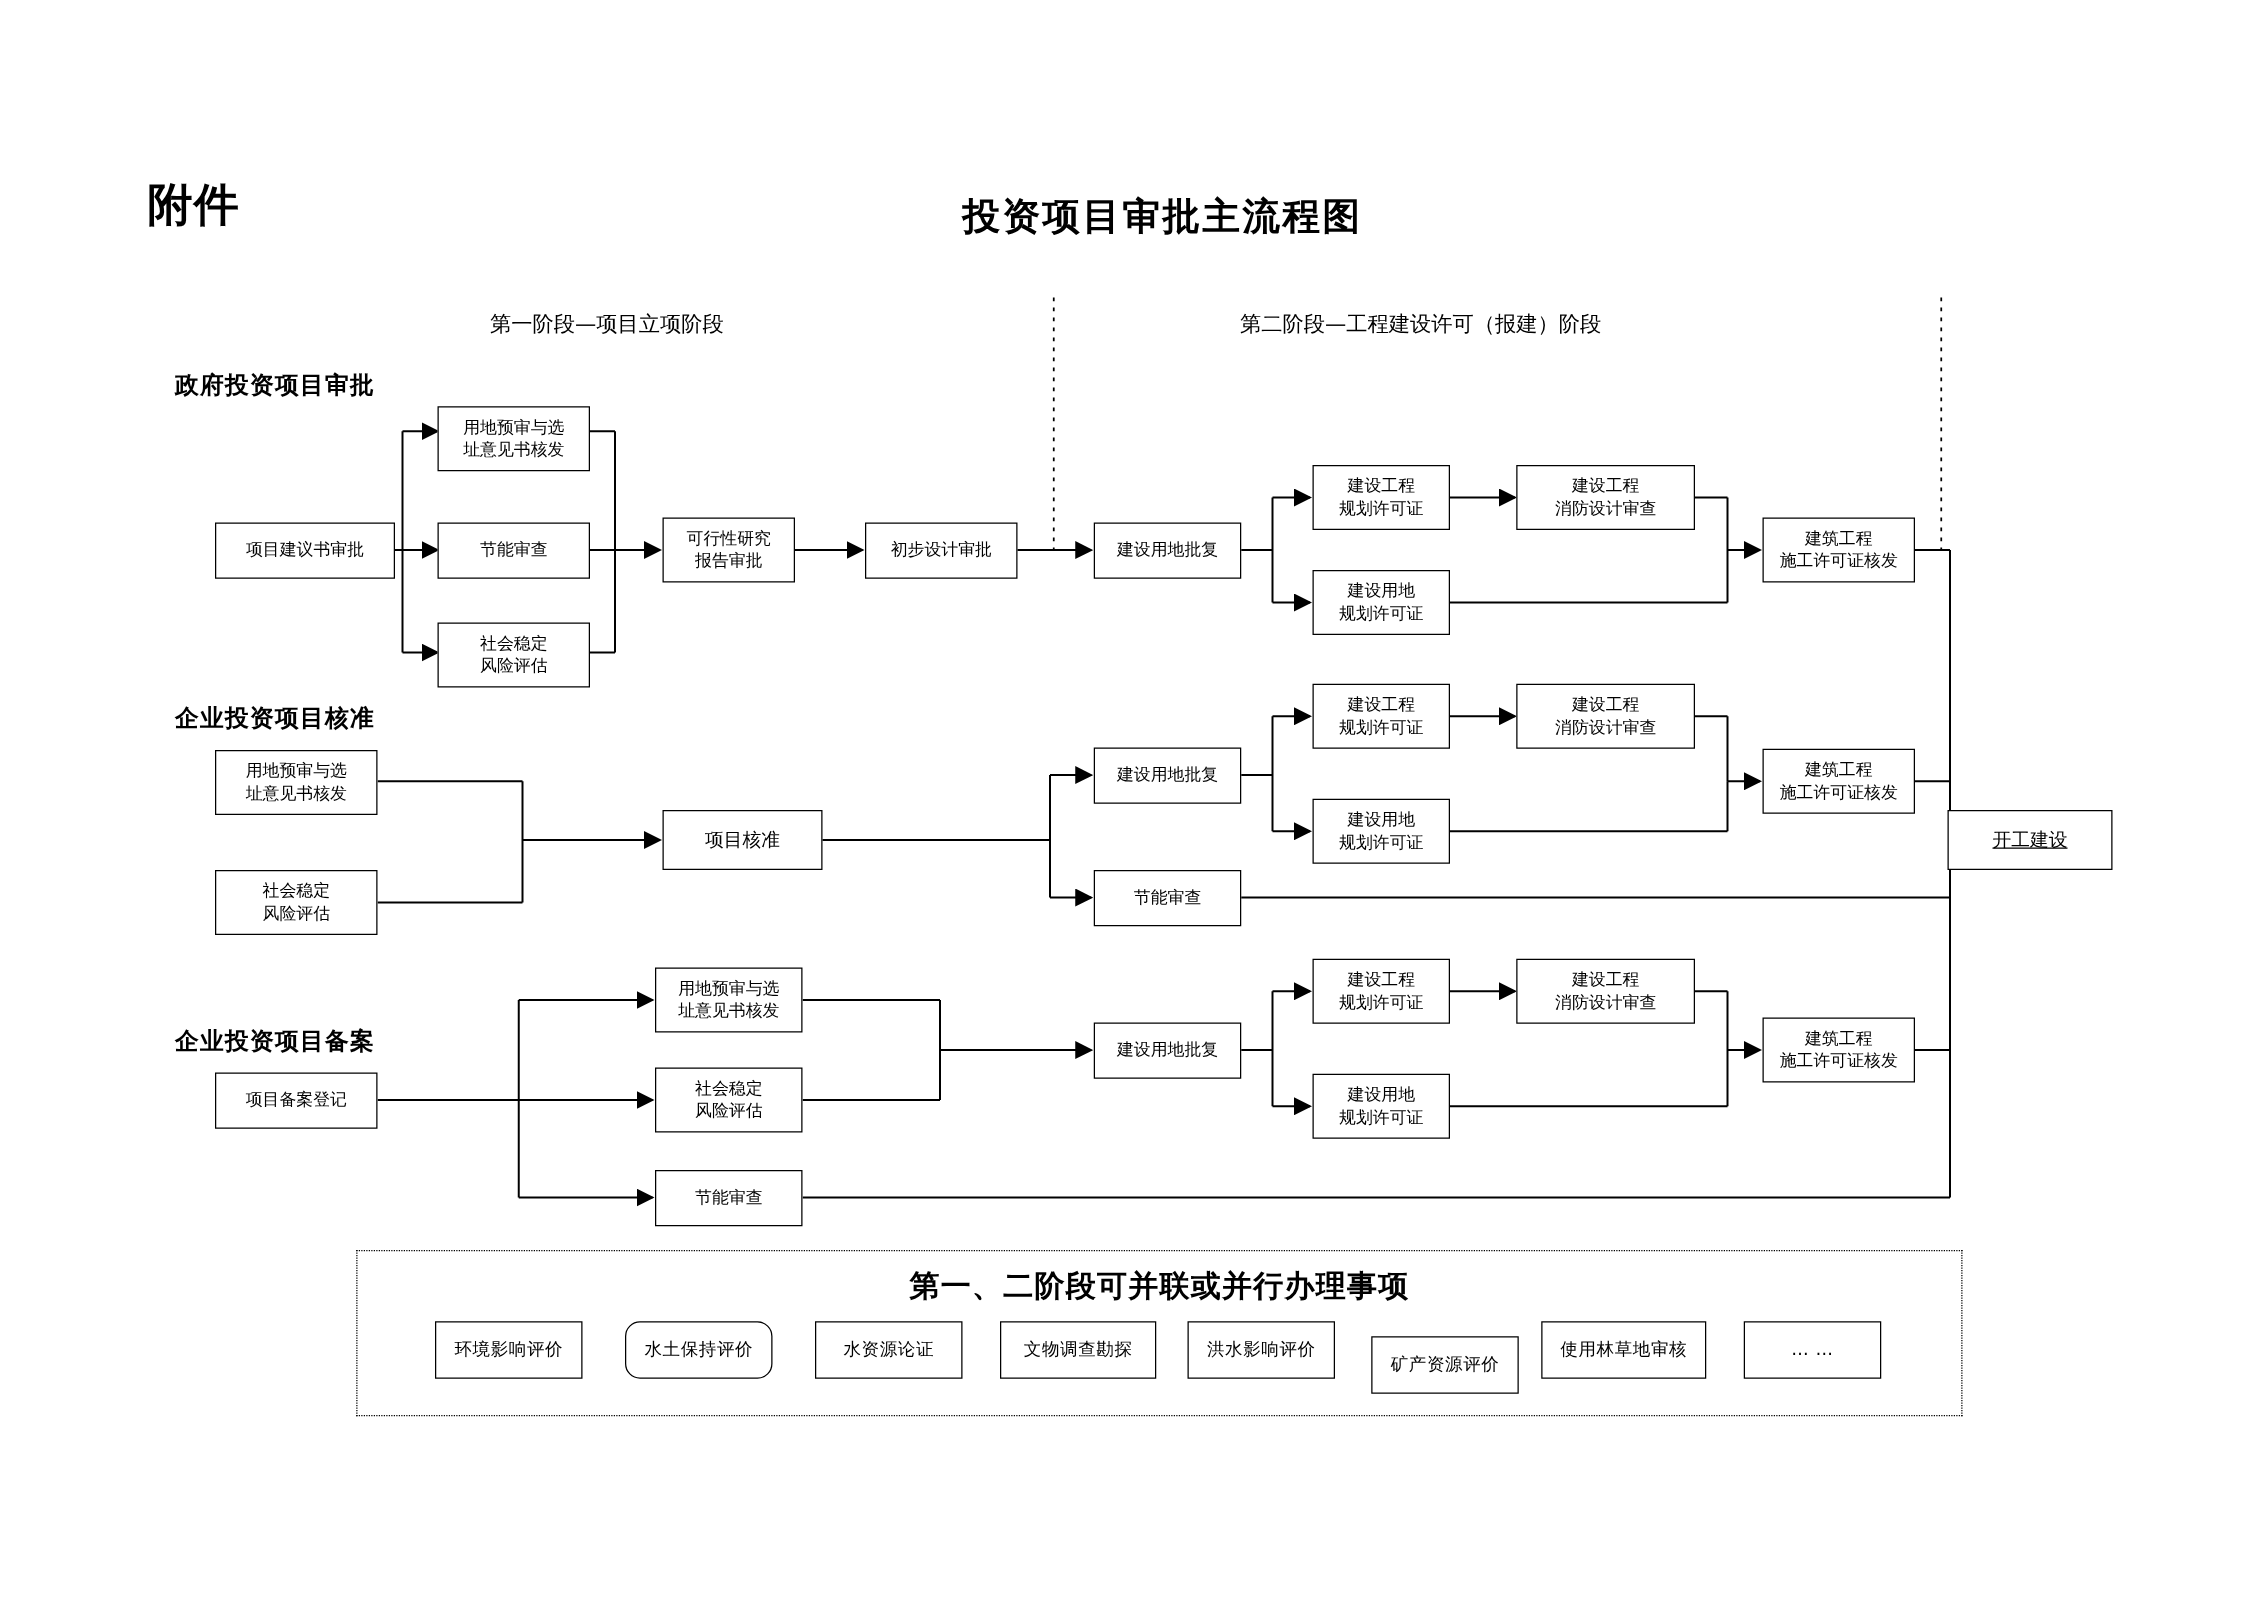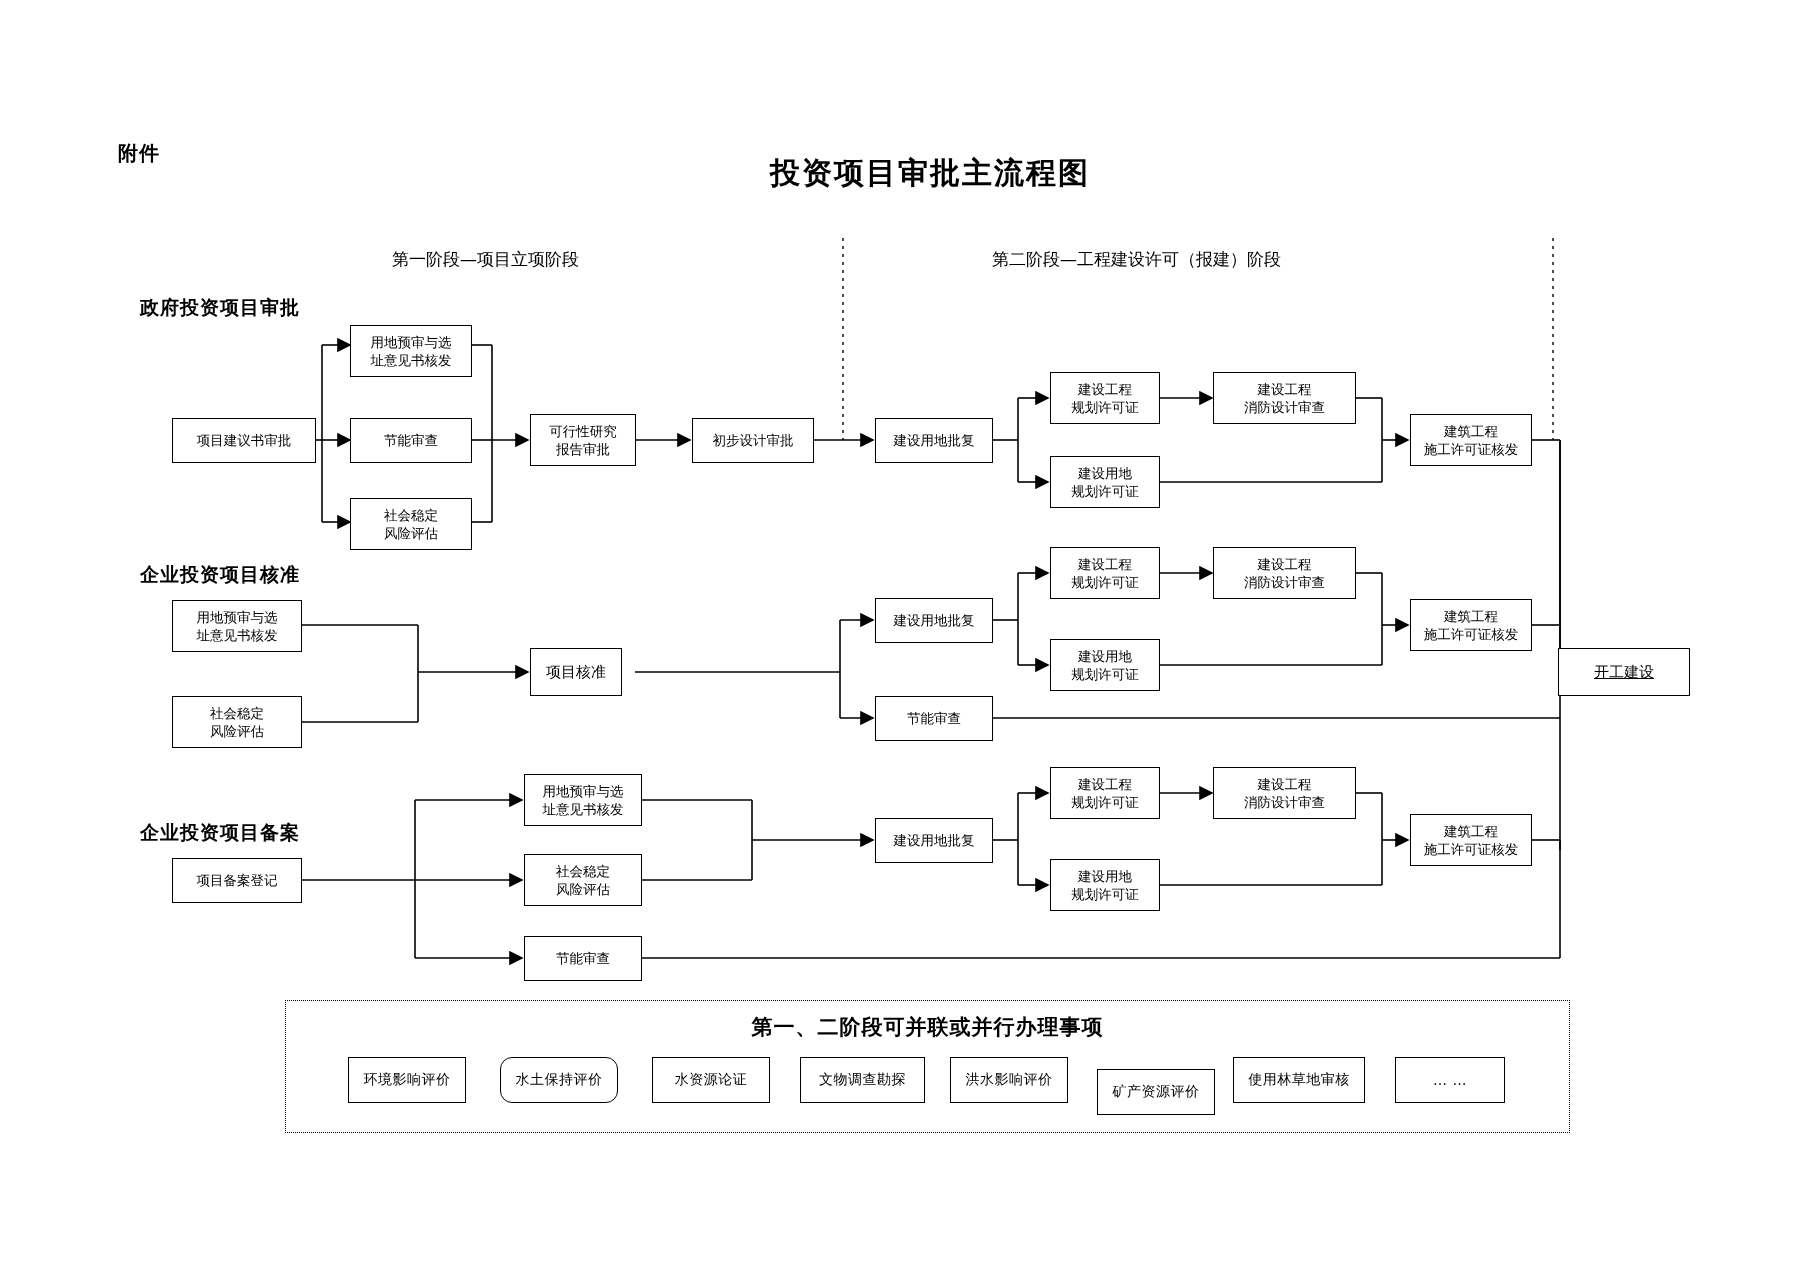--- a/index.html
+++ b/index.html
@@ -22,21 +22,21 @@
     position: absolute;
     left: 0; top: 0;
     width: 1813px;
     height: 1280px;
     pointer-events: none;
   }
   .attach-label {
     position: absolute;
     left: 118px;
     top: 140px;
-    font-size: 20px;
+    font-size: 36px;
     font-weight: bold;
     font-family: "DejaVu Sans", sans-serif;
     letter-spacing: 1px;
   }
   .main-title {
     position: absolute;
     left: 700px;
     top: 153px;
     width: 460px;
     text-align: center;
@@ -86,21 +86,21 @@
     height: 133px;
     border: 1.6px dotted #000;
     box-sizing: border-box;
   }
   .parallel-title {
     position: absolute;
     left: 285px;
     top: 1013px;
     width: 1285px;
     text-align: center;
-    font-size: 21px;
+    font-size: 24px;
     font-weight: bold;
     font-family: "DejaVu Sans", sans-serif;
     letter-spacing: 1px;
   }
   .p-item {
     position: absolute;
     top: 1057px;
     height: 46px;
     border: 1.3px solid #000;
     background: #fff;
@@ -243,21 +243,21 @@
 消防设计审查</div>
   <div class="node" style="left:1050px; top:456px; width:110px; height:52px;">建设用地
 规划许可证</div>
   <div class="node" style="left:1410px; top:414px; width:122px; height:52px;">建筑工程
 施工许可证核发</div>
 
   <div class="node" style="left:172px; top:600px; width:130px; height:52px;">用地预审与选
 址意见书核发</div>
   <div class="node" style="left:172px; top:696px; width:130px; height:52px;">社会稳定
 风险评估</div>
-  <div class="node big" style="left:530px; top:648px; width:92px; height:48px;">项目核准</div>
+  <div class="node big" style="left:530px; top:648px; width:128px; height:48px;">项目核准</div>
   <div class="node" style="left:875px; top:598px; width:118px; height:45px;">建设用地批复</div>
   <div class="node" style="left:875px; top:696px; width:118px; height:45px;">节能审查</div>
   <div class="node" style="left:1050px; top:547px; width:110px; height:52px;">建设工程
 规划许可证</div>
   <div class="node" style="left:1213px; top:547px; width:143px; height:52px;">建设工程
 消防设计审查</div>
   <div class="node" style="left:1050px; top:639px; width:110px; height:52px;">建设用地
 规划许可证</div>
   <div class="node" style="left:1410px; top:599px; width:122px; height:52px;">建筑工程
 施工许可证核发</div>

